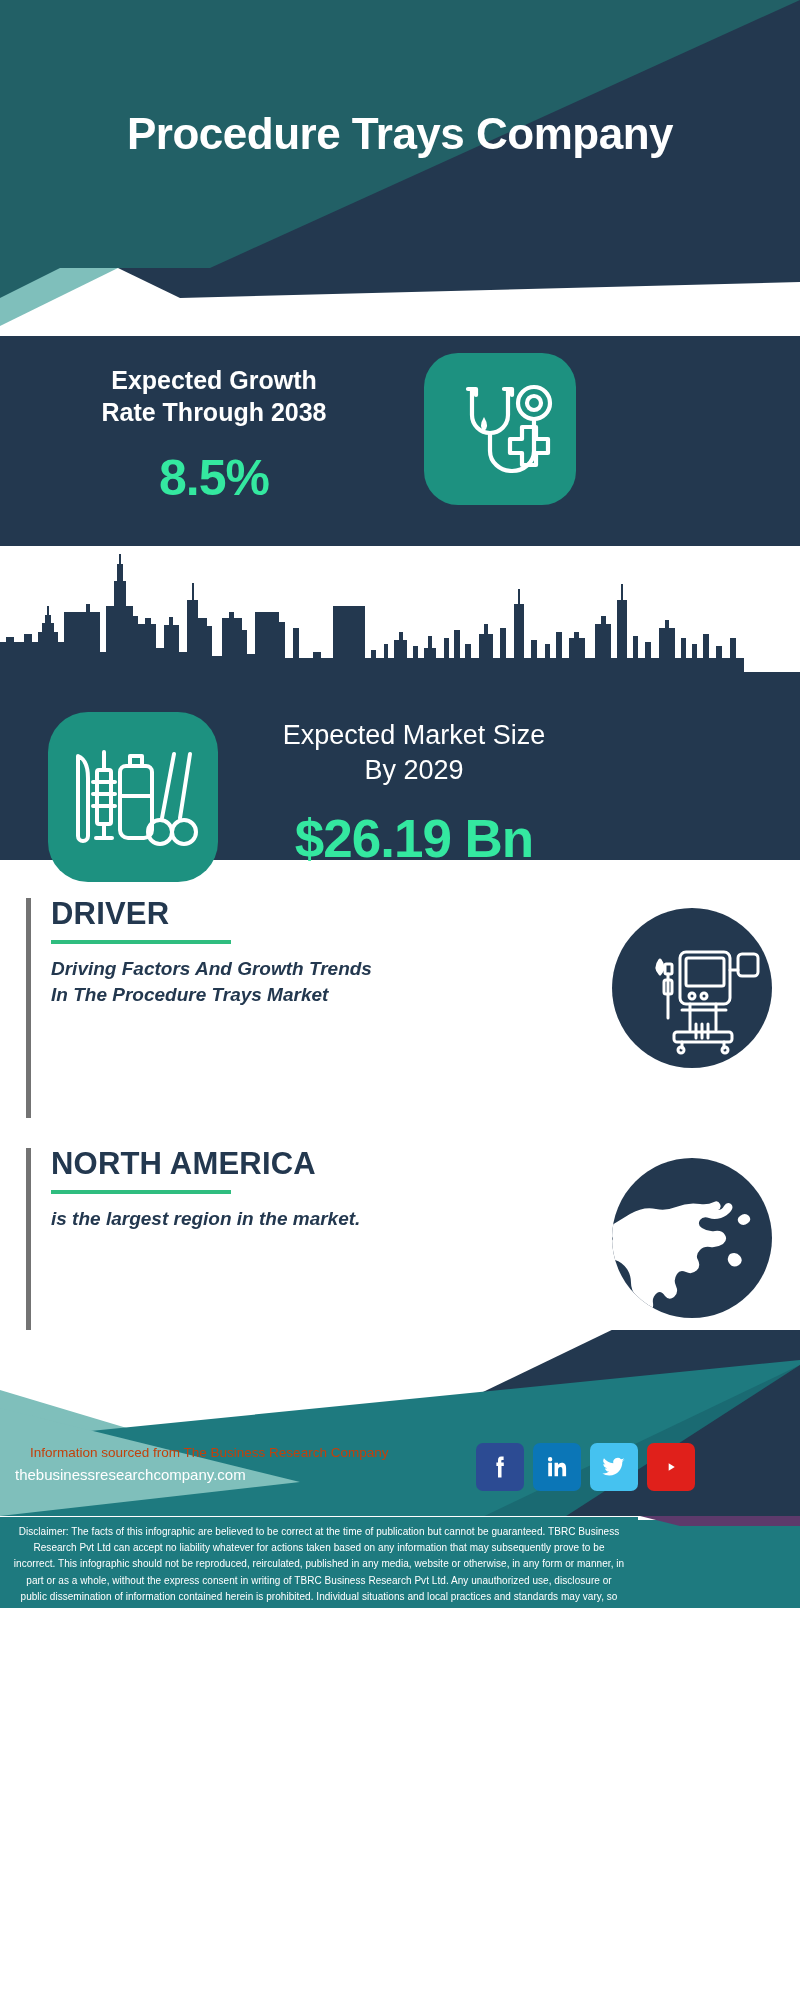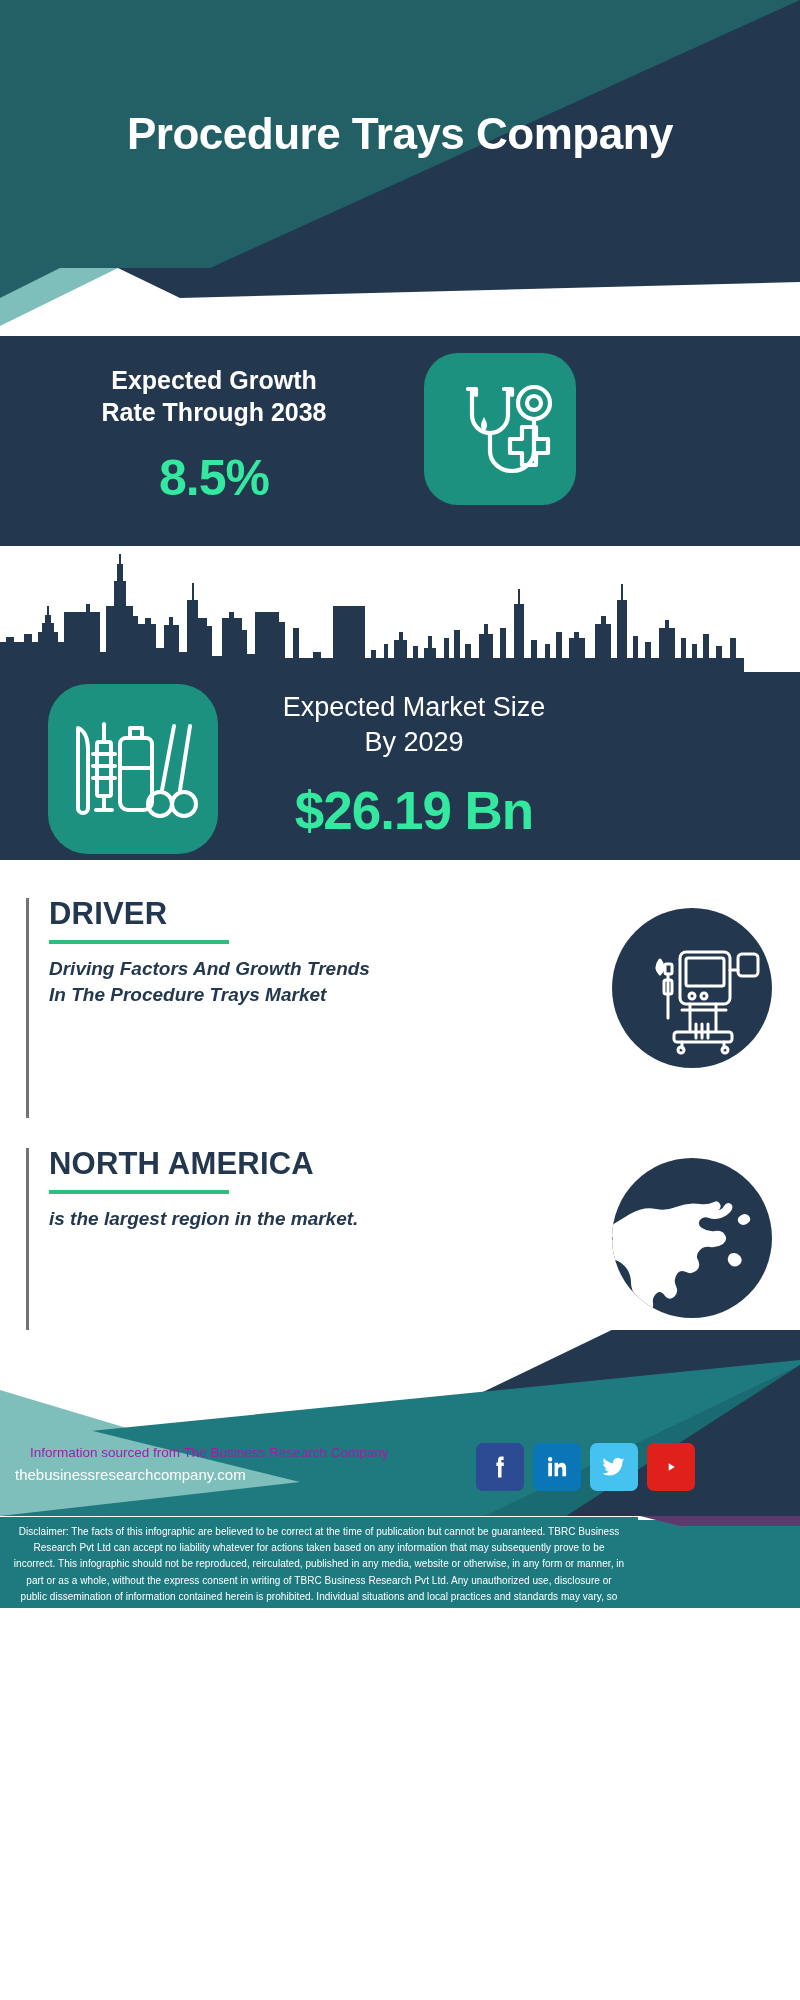--- a/index.html
+++ b/index.html
@@ -57,21 +57,21 @@
     position:absolute; left:0; top:546px; width:800px; height:314px;
     background:#ffffff; overflow:hidden;
   }
   .skyline-svg { position:absolute; left:0; top:0; width:800px; height:130px; }
   .skyline-fill {
     position:absolute; left:0; top:126px; width:800px; height:190px; background:#23384f;
   }
 
   
   .market {
-    position:absolute; left:0; top:660px; width:800px; height:200px;
+    position:absolute; left:0; top:688px; width:800px; height:200px;
   }
   .market-icon {
     position:absolute; left:48px; top:24px; width:170px; height:170px;
     background:#1d9180; border-radius:40px; z-index:4;
   }
   .market-label {
     position:absolute; left:236px; top:30px; width:356px;
     text-align:center; color:#ffffff; font-size:27px; line-height:1.3; z-index:4;
   }
   .market-value {
@@ -79,21 +79,21 @@
     text-align:center; color:#34e8a0; font-size:53px; font-weight:bold;
     letter-spacing:-1px; z-index:4;
   }
 
   
   .body-white {
     position:absolute; left:0; top:860px; width:800px; height:480px; background:#ffffff;
   }
   .card {
     position:absolute; left:26px; width:560px;
-    border-left:3px solid #737373; padding-left:20px;
+    border-left:5px solid #737373; padding-left:20px;
   }
   .card-title {
     color:#23384f; font-size:31px; font-weight:bold; letter-spacing:0.2px;
     line-height:1.05;
   }
   .card-rule {
     width:180px; height:4px; background:#2fbd7f; margin:9px 0 12px 0;
   }
   .card-text {
     color:#23384f; font-size:19px; font-weight:bold; line-height:1.38;
@@ -115,21 +115,21 @@
   }
   .soc { width:48px; height:48px; border-radius:7px; position:relative;
          display:flex; align-items:center; justify-content:center; }
   .soc-fb { background:#2c4b93; }
   .soc-li { background:#0b76b7; }
   .soc-tw { background:#45c2f0; }
   .soc-yt { background:#e0201b; }
   .soc svg { display:block; }
 
   .src-line1 {
-    position:absolute; left:30px; top:1445px; color:#a21caf; font-size:13.5px; z-index:9;
+    position:absolute; left:30px; top:1445px; color:#c2410c; font-size:13.5px; z-index:9;
   }
   .src-line2 {
     position:absolute; left:15px; top:1466px; color:#ffffff; font-size:15px; z-index:9;
   }
 
   .disclaimer {
     position:absolute; left:0; top:1517px; width:638px; height:85px;
     background:#1e7a7f; color:#ffffff;
     font-size:10px; line-height:1.62; text-align:center;
     padding:7px 12px 0 12px; letter-spacing:0.05px;

